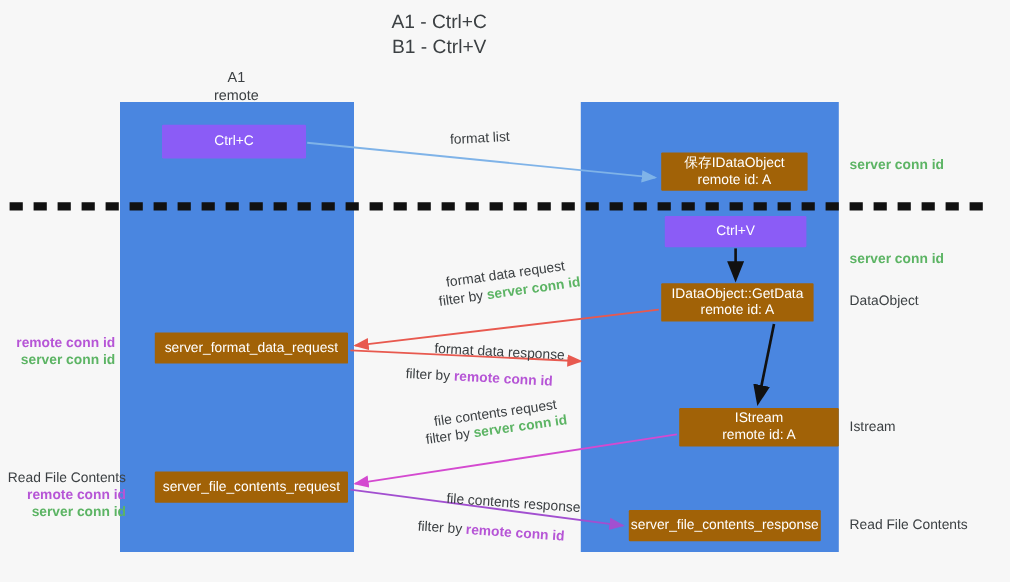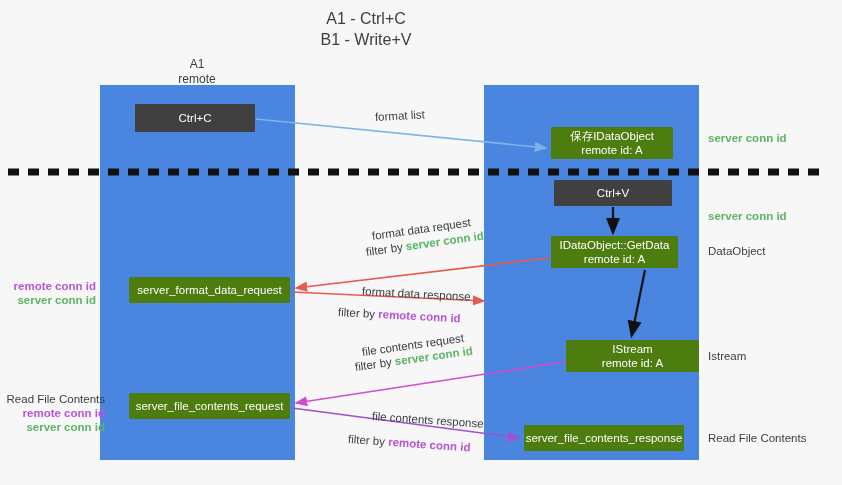--- a/index.html
+++ b/index.html
@@ -32,22 +32,22 @@
   .lane-head .l2{display:block;}
 
   
   .node{
     position:absolute;box-sizing:border-box;
     display:flex;flex-direction:column;align-items:center;justify-content:center;
     color:#ffffff;font-size:11.5px;line-height:14px;text-align:center;
     border-radius:1px;
   }
   .node .l2{display:block;}
-  .n-green{background:#404040;}
-  .n-orange{background:#4d7c0f;}
+  .n-green{background:#8b5cf6;}
+  .n-orange{background:#a16207;}
 
   #node-ctrlc{left:135px;top:104px;width:120px;height:28px;}
   #node-save-idataobject{left:551px;top:127px;width:122px;height:32px;}
   #node-ctrlv{left:554px;top:180px;width:118px;height:26px;text-align:center;}
   #node-getdata{left:551px;top:236px;width:127px;height:32px;}
   #node-fmt-req{left:129px;top:277px;width:161px;height:26px;}
   #node-fmt-resp{left:489px;top:288px;width:157px;height:25px;}
   #node-istream{left:566px;top:340px;width:133px;height:32px;}
   #node-file-req{left:129px;top:393px;width:161px;height:26px;}
   #node-file-resp{left:524px;top:425px;width:160px;height:26px;}
@@ -90,21 +90,21 @@
   #lab-file-resp-1{left:372px;top:409px;transform:rotate(4deg);}
   #lab-file-resp-2{left:348px;top:432px;transform:rotate(4deg);}
 </style>
 </head>
 <body>
 
 <div class="stage">
 
   <div class="title">
     <span>A1 - Ctrl+C</span><br>
-    <span>B1 - Write+V</span>
+    <span>B1 - Ctrl+V</span>
   </div>
 
   <div class="lane lane-a"></div>
   <div class="lane lane-b"></div>
 
   <div class="lane-head lane-head-a">
     <span class="l1">A1</span>
     <span class="l2">remote</span>
   </div>
 

